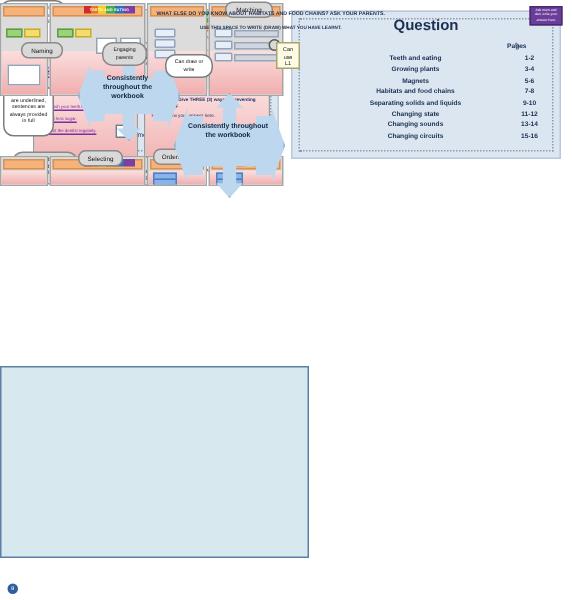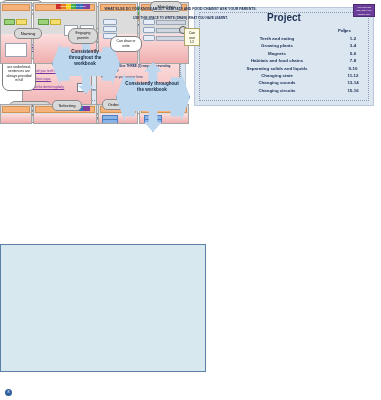--- a/index.html
+++ b/index.html
@@ -116,21 +116,21 @@
   <div class="t-fields">
     <span>Class</span>
     <span class="rule r1"></span>
     <span>Name</span>
     <span class="rule r2"></span>
   </div>
 </div>
 
 <div class="slide" id="slide-contents">
   <div class="inner"></div>
-  <div class="c-title">Project</div>
+  <div class="c-title">Question</div>
   <div class="c-pages">Pages</div>
   <div class="c-list" id="contents-list">
       <div class="c-row">
         <span class="nm">Teeth and eating</span>
         <span class="pg">1-2</span>
       </div>
       <div class="c-row">
         <span class="nm">Growing plants</span>
         <span class="pg">3-4</span>
       </div>

